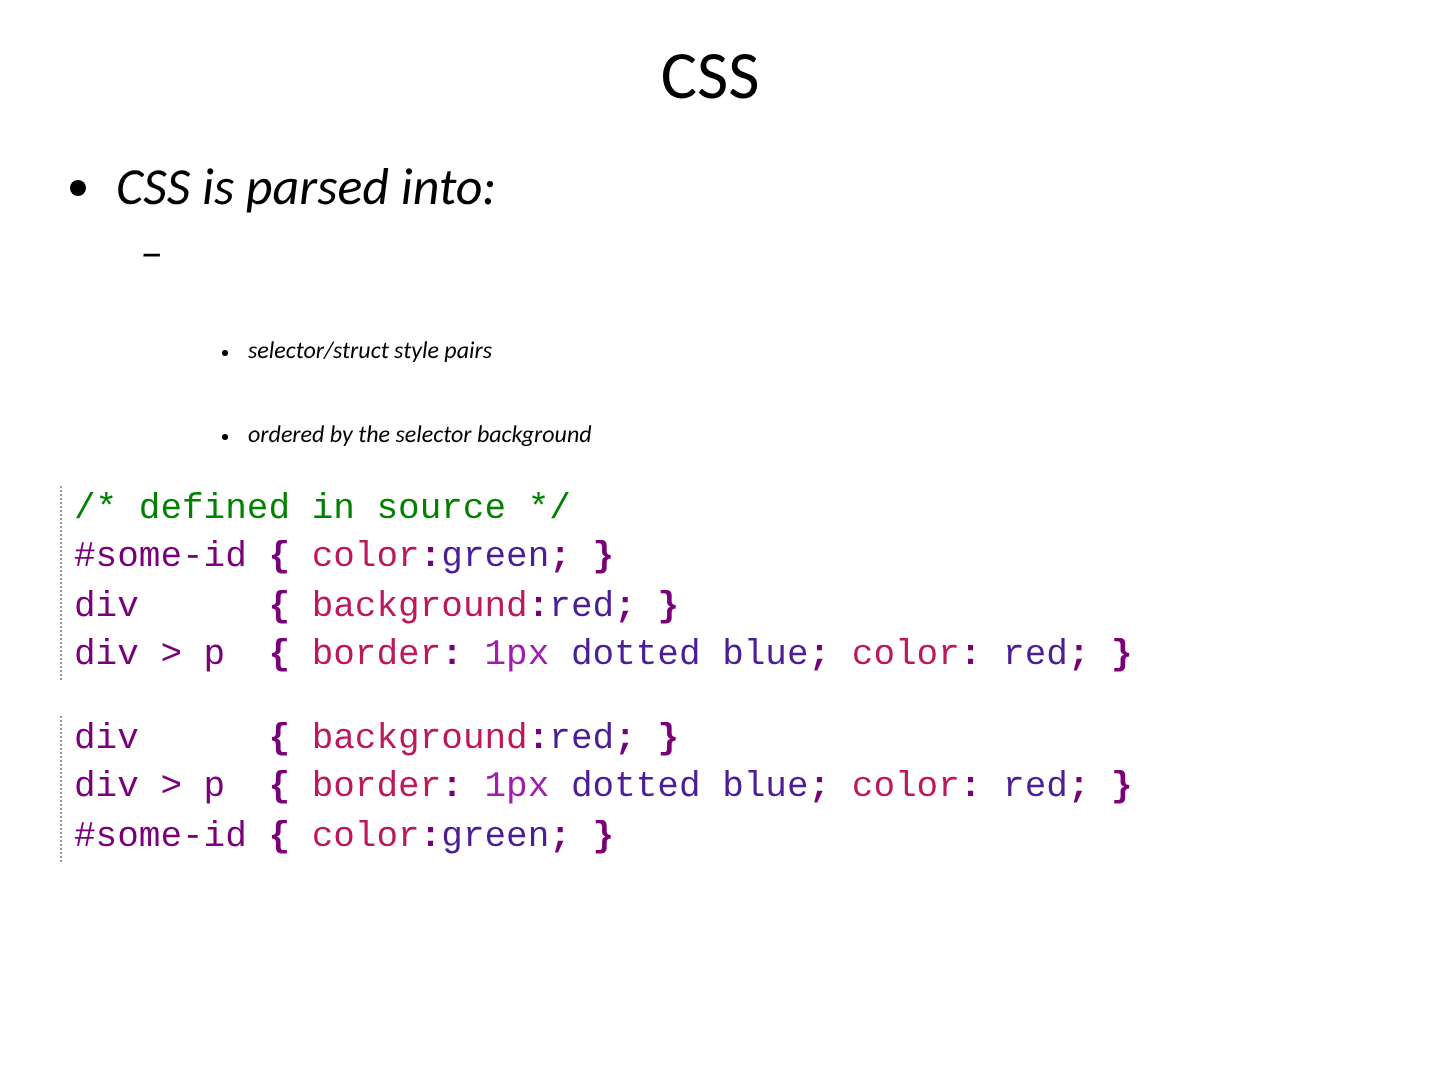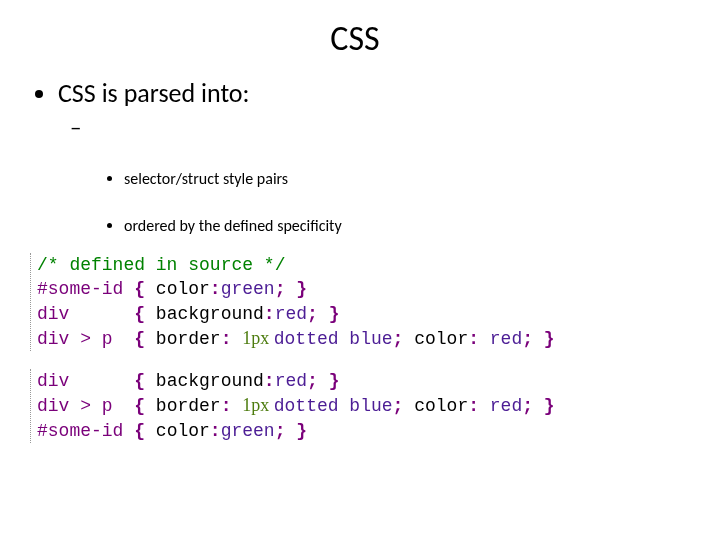--- a/index.html
+++ b/index.html
@@ -22,20 +22,21 @@
     margin: 8px 0 18px 0;
   }
   ul.l1 {
     margin: 0;
     padding-left: 28px;
     list-style: disc;
   }
   ul.l1 > li {
     font-size: 26px;
     margin-bottom: 4px;
+    font-style: italic;
   }
   ul.l2 {
     margin: 4px 0 0 0;
     padding-left: 30px;
     list-style: none;
   }
   ul.l2 > li {
     font-size: 23px;
     margin-bottom: 4px;
   }
@@ -44,57 +45,57 @@
     display: inline-block;
     width: 18px;
     margin-left: -18px;
   }
   ul.l3 {
     margin: 4px 0 0 0;
     padding-left: 36px;
     list-style: disc;
   }
   ul.l3 > li {
-    font-size: 16px;
+    font-size: 12px;
     margin-bottom: 2px;
     margin-top: 28px;
   }
   .codeblock {
     margin: 18px 0 0 0;
     padding: 0 0 0 0;
     font-family: Consolas, "Courier New", monospace;
     font-size: 18px;
     line-height: 1.35;
     border-left: 1px dotted #999;
     padding-left: 6px;
   }
   .c-comment { color: #008200; }
   .c-sel     { color: #7a007a; font-weight: normal; } 
   .c-punc    { color: #7a007a; font-weight: bold; }
-  .c-prop    { color: #000000; font-family: Liberation Mono, monospace; }
+  .c-prop    { color: #be185d; font-family: Liberation Mono, monospace; }
   .c-val     { color: #4c1d95; }
-  .c-vlen    { color: #4d7c0f; font-family: Liberation Serif, serif; }
+  .c-vlen    { color: #a21caf; }
   .c-semi    { color: #7a007a; font-weight: bold; }
   .code-line { white-space: pre; }
 </style>
 </head>
 <body>
 
 <div class="slide">
 
   <div class="title">CSS</div>
 
   <ul class="l1">
     <li>
       <span>CSS is parsed into:</span>
       <ul class="l2">
         <li>
           <ul class="l3">
             <li>selector/struct style pairs</li>
-            <li>ordered  by  the defined specificity</li>
+            <li>ordered  by  the selector background</li>
           </ul>
         </li>
       </ul>
     </li>
   </ul>
 
   <div class="codeblock">
     <div class="code-line"><span class="c-comment">/* defined in source */</span></div>
     <div class="code-line"><span class="c-sel">#some-id </span><span class="c-punc">{ </span><span class="c-prop">color</span><span class="c-punc">:</span><span class="c-val">green</span><span class="c-semi">; </span><span class="c-punc">}</span></div>
     <div class="code-line"><span class="c-sel">div      </span><span class="c-punc">{ </span><span class="c-prop">background</span><span class="c-punc">:</span><span class="c-val">red</span><span class="c-semi">; </span><span class="c-punc">}</span></div>

